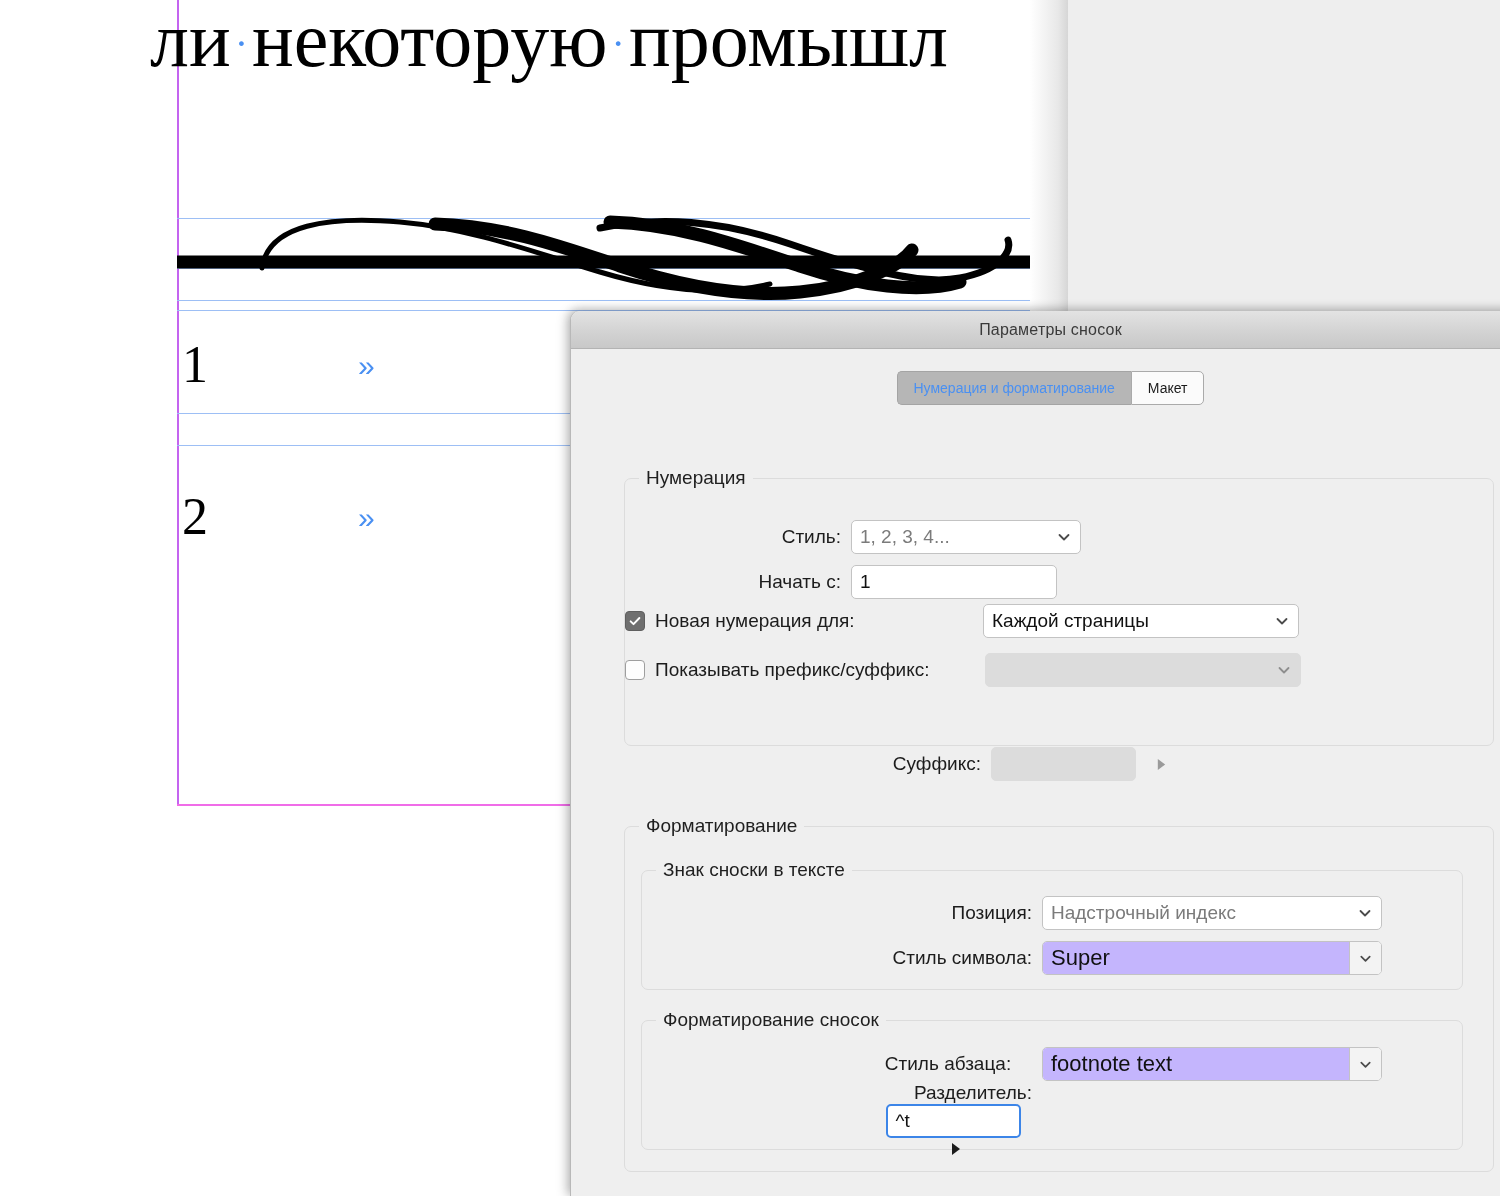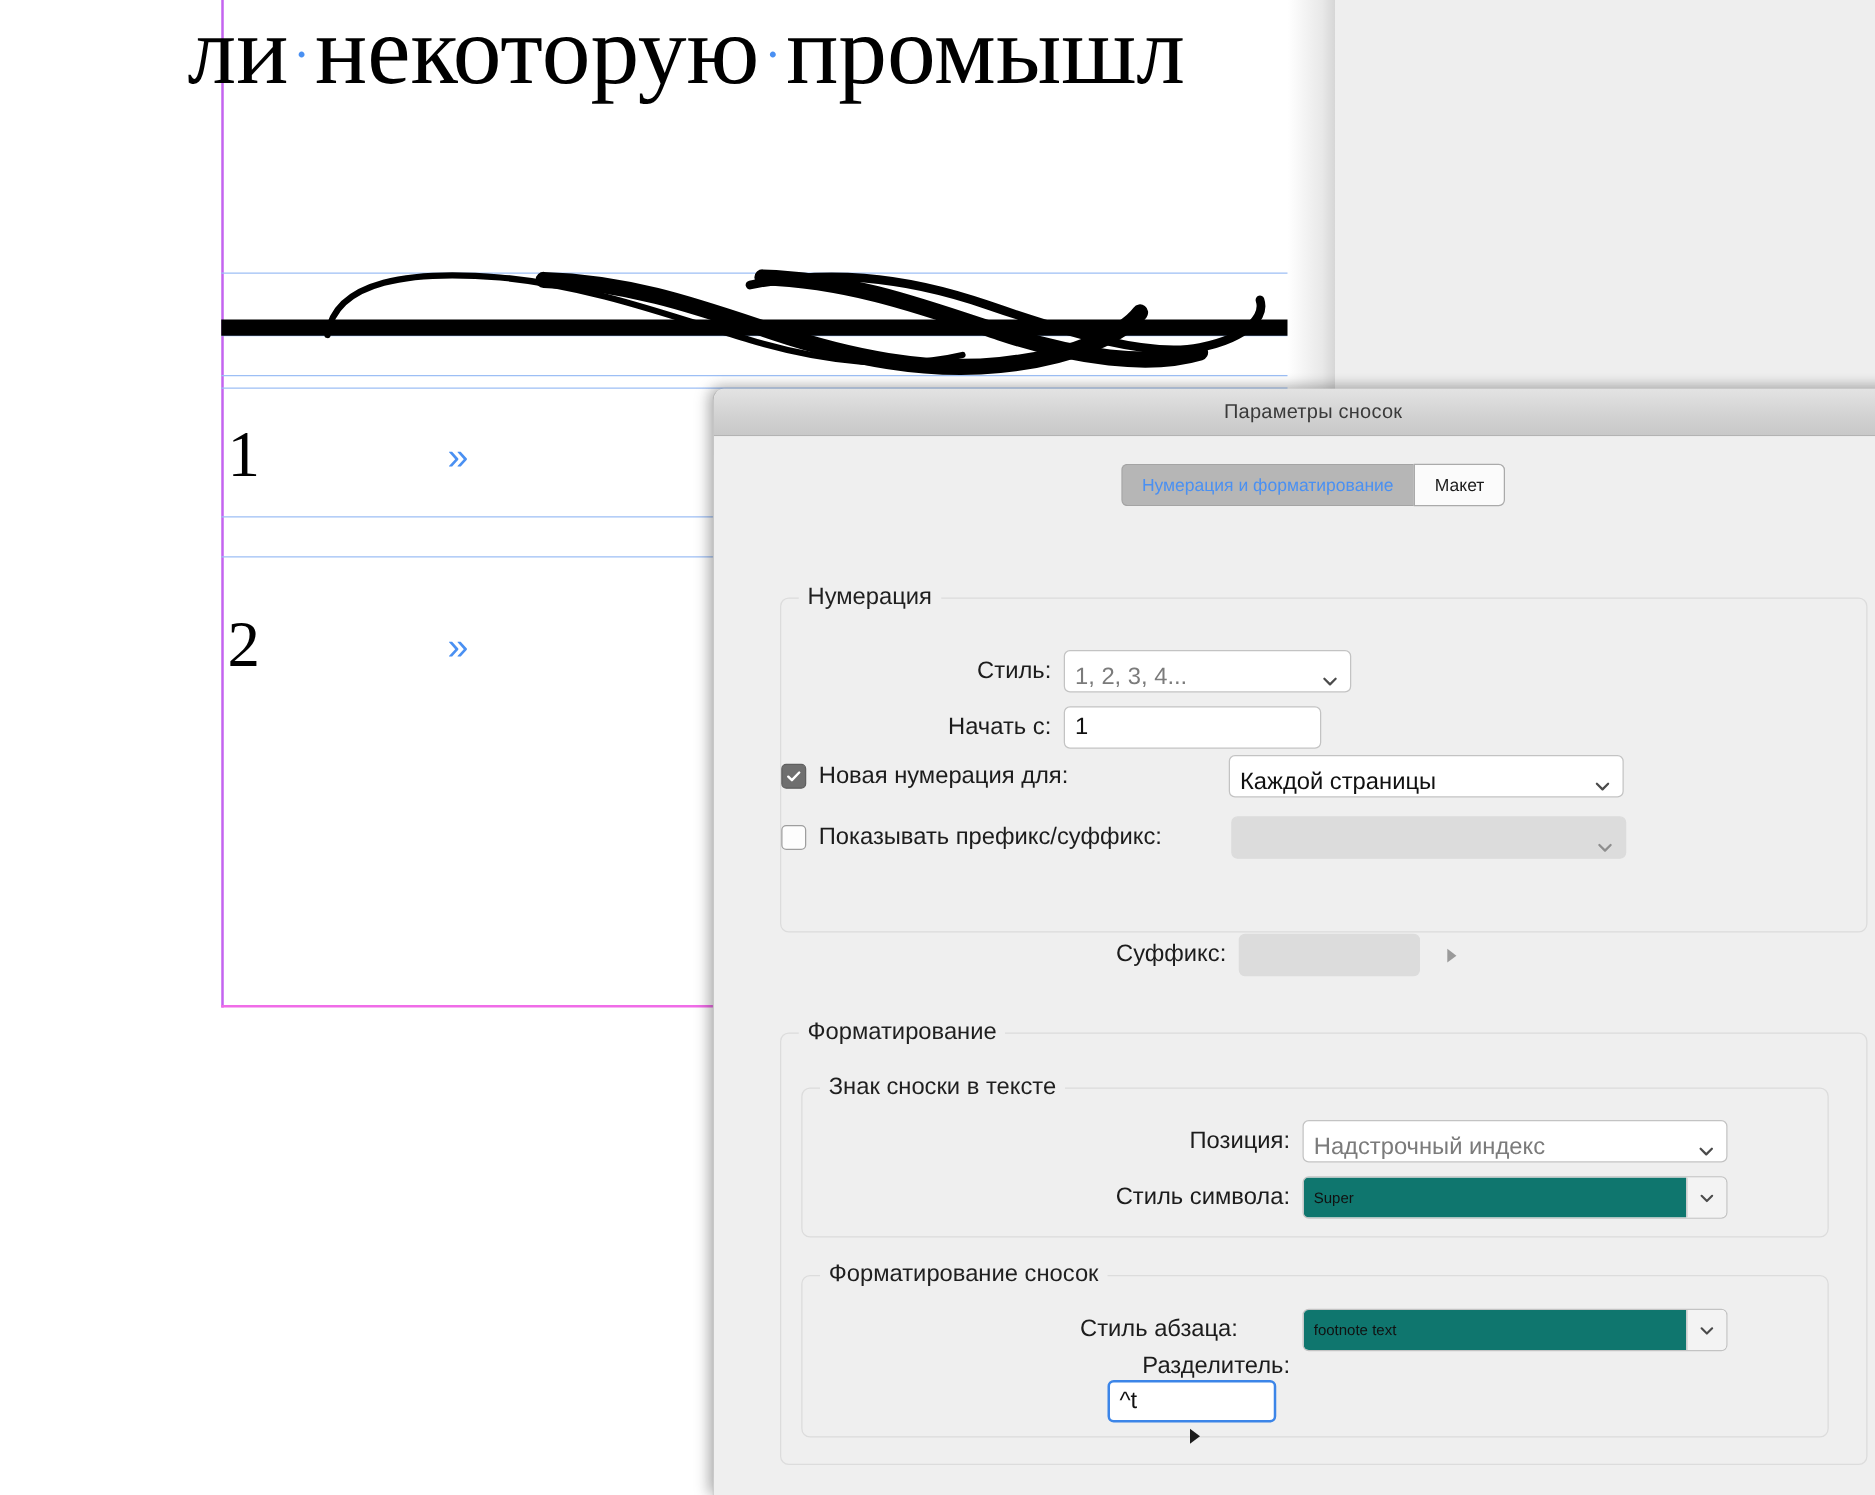--- a/index.html
+++ b/index.html
@@ -247,21 +247,21 @@
     border-radius: 5px;
   }
 
   
   .dd {
     height: 34px;
     background: #ffffff;
     border: 1px solid #c3c3c3;
     border-radius: 5px;
     display: flex;
-    align-items: flex-end;
+    align-items: center;
     padding: 0 8px;
     font-size: 19px;
     color: #111111;
     position: relative;
   }
   .dd .dd-val { flex: 1; overflow: hidden; white-space: nowrap; }
   .dd.muted .dd-val { color: #7b7b7b; }
   .dd .chev { width: 16px; height: 16px; flex: 0 0 16px; }
 
   
@@ -279,23 +279,23 @@
     border: 1px solid #c3c3c3;
     border-radius: 5px;
     overflow: hidden;
     background: #ffffff;
   }
   .combo .combo-val {
     flex: 1;
     display: flex;
     align-items: center;
     padding: 0 8px;
-    font-size: 12px;
+    font-size: 22px;
     color: #111111;
-    background: #0f766e;
+    background: #c4b5fd;
     white-space: nowrap;
     overflow: hidden;
     text-align: right;
   }
   .combo .combo-btn {
     width: 32px;
     border-left: 1px solid #c3c3c3;
     background: #f3f3f3;
     display: flex;
     align-items: center;
@@ -475,21 +475,21 @@
                 </svg>
               </div>
             </div>
           </div>
         </div>
 
         <div class="group" style="left:16px; top:193px; width:822px; height:130px;">
           <span class="group-title">Форматирование сносок</span>
 
           <div class="row" style="left:222px; top:26px;">
-            <span class="lbl" style="width:168px; text-align:left;">Стиль абзаца:</span>
+            <span class="lbl" style="width:168px; text-align:center;">Стиль абзаца:</span>
             <div class="combo" style="width:340px; margin-left:10px;">
               <div class="combo-val">footnote text</div>
               <div class="combo-btn">
                 <svg width="15" height="15" viewBox="0 0 16 16">
                   <path d="M3.5 6 L8 10.5 L12.5 6" stroke="#4b4b4b" stroke-width="1.8" fill="none" stroke-linecap="round" stroke-linejoin="round"></path>
                 </svg>
               </div>
             </div>
           </div>
 

